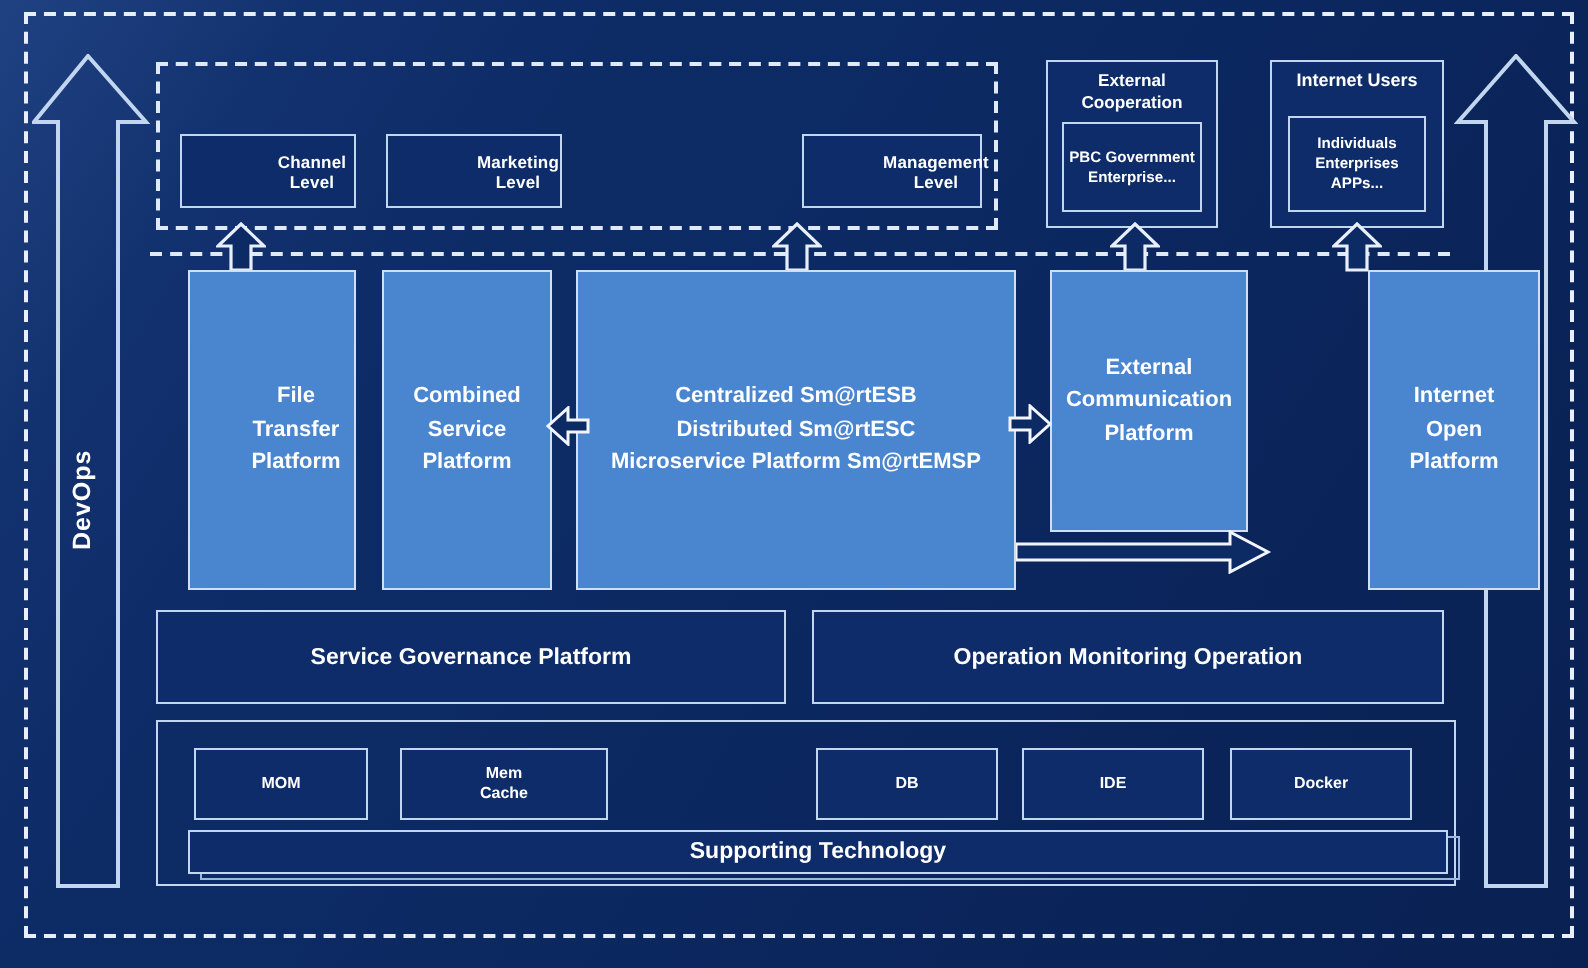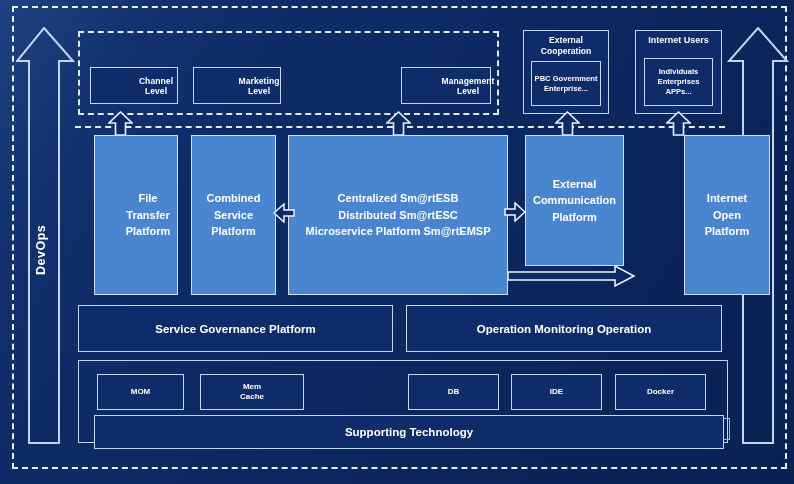--- a/index.html
+++ b/index.html
@@ -21,21 +21,21 @@
   .separator{left:75px;top:126px;width:650px;height:0;border-top:2px dashed #dfe9f7;}
   
   .dark-box{background:#0d2c69;border:1.5px solid #c2d6ef;}
   .level-box{top:67px;height:37px;font-size:8.5px;letter-spacing:.1px;padding-left:44px;}
   
   .plat{background:#4a86cf;border:1.5px solid #cfe0f4;top:135px;height:160px;font-size:11px;line-height:1.5;}
   .gov{top:305px;height:47px;font-size:11.5px;}
   
   .support-frame{left:78px;top:360px;width:650px;height:83px;border:1.5px solid #c2d6ef;}
   .tech-box{top:374px;height:36px;background:#0d2c69;border:1.2px solid #c2d6ef;font-size:8px;line-height:1.25;}
-  .support-bar{left:94px;top:415px;width:630px;height:34px;background:#0d2c69;border:1.2px solid #c2d6ef;font-size:11.5px;}
+  .support-bar{left:94px;top:415px;width:630px;height:22px;background:#0d2c69;border:1.2px solid #c2d6ef;font-size:11.5px;}
   .support-bar-shadow{left:100px;top:418px;width:630px;height:22px;border:1px solid #9db8dd;}
   
   .coop-box{top:30px;height:84px;background:#0d2c69;border:1.5px solid #c2d6ef;}
   .coop-title{font-size:8.6px;line-height:1.25;padding-top:4px;white-space:pre-line;text-align:center;}
   .coop-inner{background:#0d2c69;border:1.2px solid #c2d6ef;font-size:7.6px;line-height:1.3;}
   
   .rail-label{writing-mode:vertical-rl;transform:rotate(180deg);font-size:12.5px;letter-spacing:.5px;}
   svg{display:block;}
 </style>
 </head>

